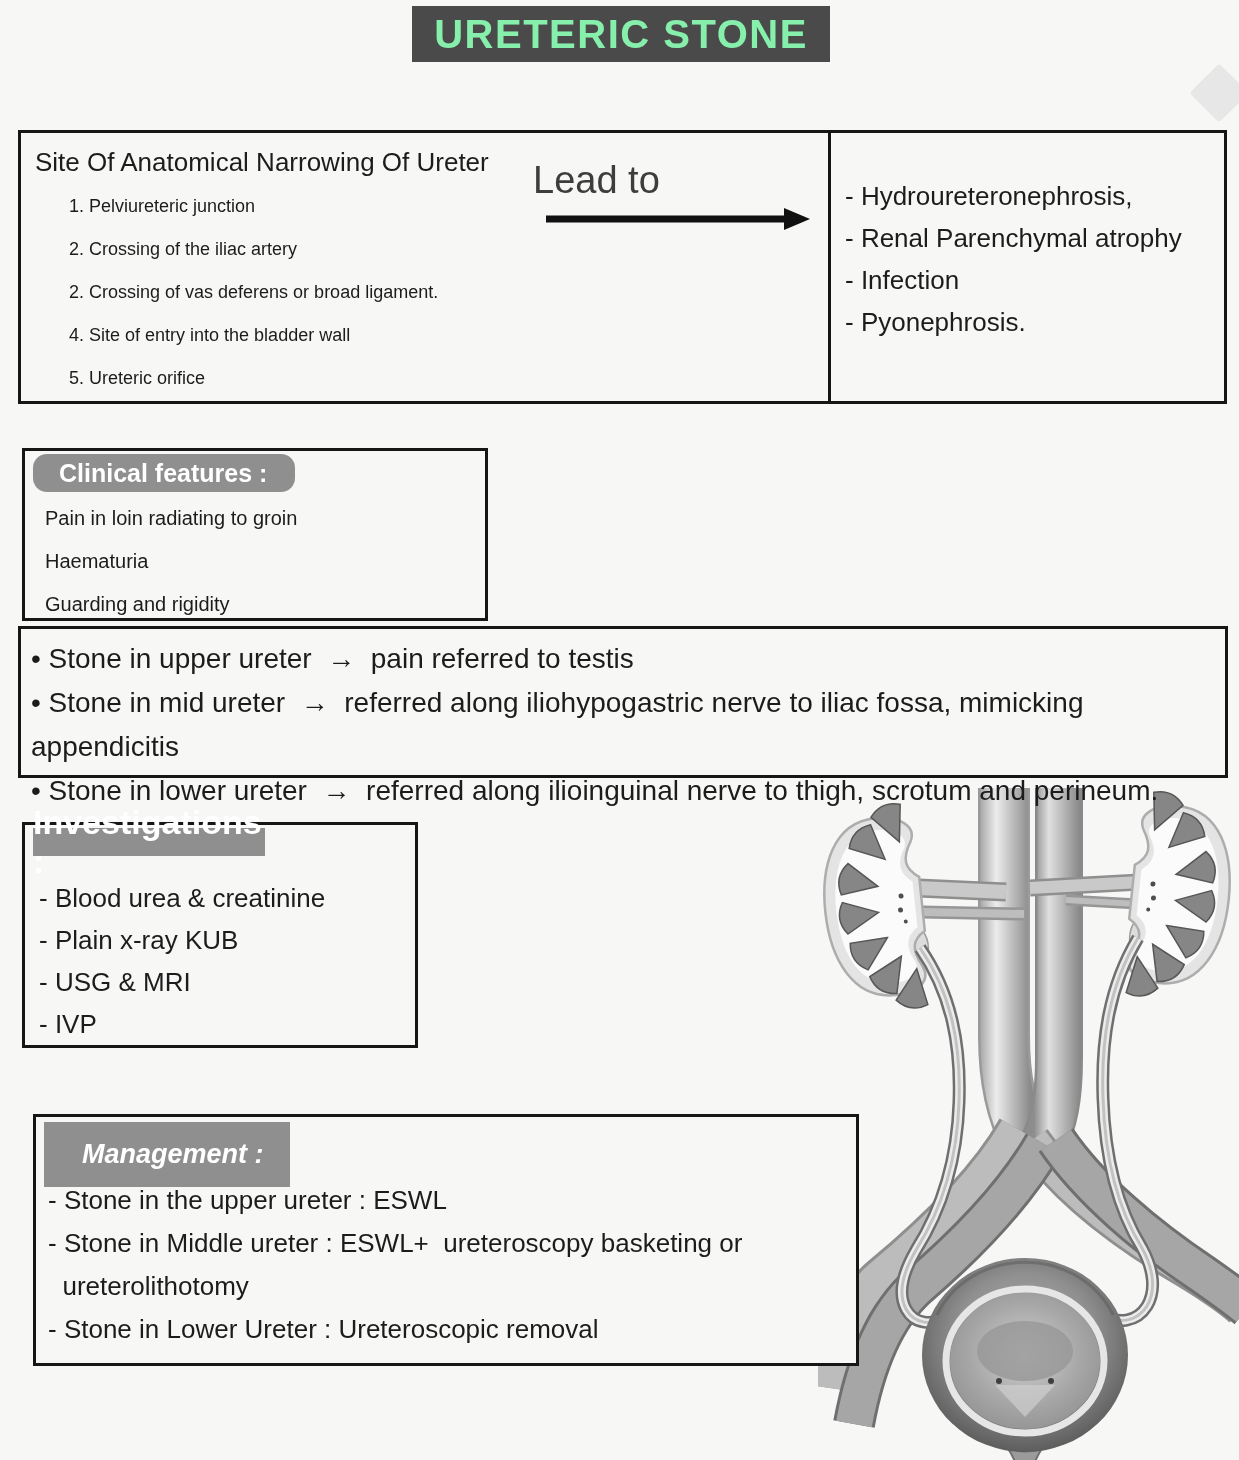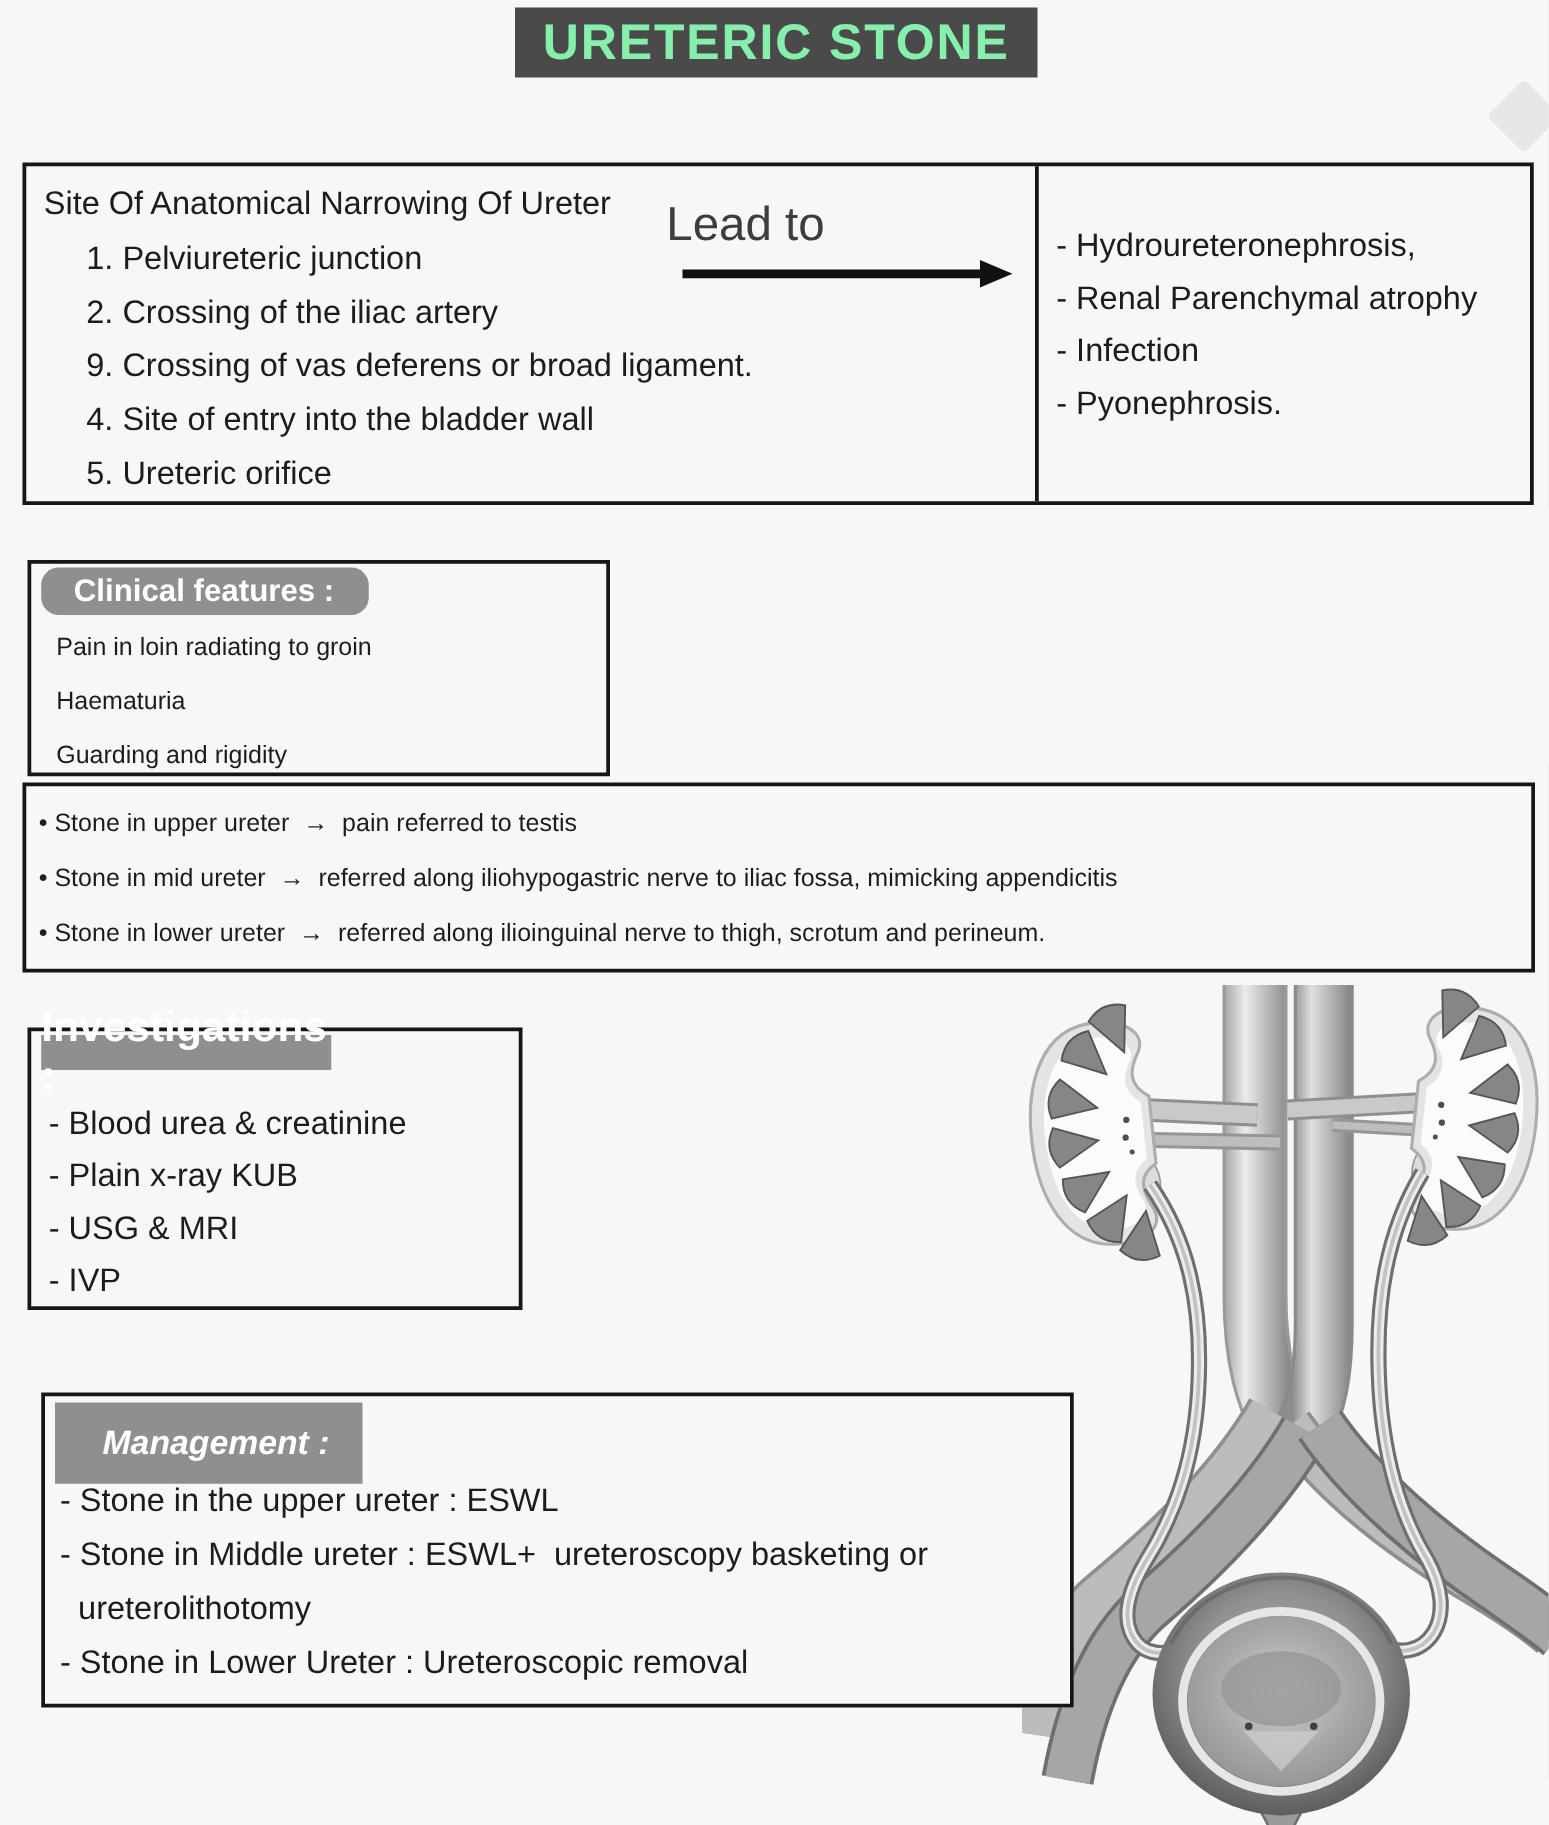--- a/index.html
+++ b/index.html
@@ -27,38 +27,38 @@
     position:absolute; border:3px solid var(--border,#161616);
     background:var(--page_bg,#f8f8f7); box-sizing:border-box; z-index:2;
   }
   .items { position:absolute; white-space:pre-wrap; }
   .items div { white-space:pre-wrap; }
 
   
   #narrowing-box { left:18px; top:130px; width:1209px; height:274px; }
   .nb-divider { position:absolute; left:807px; top:0; width:3px; height:100%; background:var(--border,#161616); }
   .nb-heading { position:absolute; left:14px; top:14px; font-size:26px; }
-  .nb-list { left:48px; top:52px; font-size:26px; line-height:43px; }
+  .nb-list { left:48px; top:52px; font-size:18px; line-height:43px; }
   .lead-to { position:absolute; left:512px; top:26px; width:290px; text-align:left; }
   .lead-text { font-size:38px; color:#3d3d3d; display:block; }
   .lead-arrow { display:block; margin:4px auto 0 auto; }
   .nb-right { left:824px; top:42px; font-size:26px; line-height:42px; }
 
   
   .chip {
     position:absolute; background:var(--chip_bg,#8f8f8f); color:#ffffff;
     font-weight:bold; display:flex; align-items:center; box-sizing:border-box;
   }
 
   #clinical-box { left:22px; top:448px; width:466px; height:173px; }
   #clinical-chip { left:8px; top:3px; width:262px; height:38px; font-size:25px; padding-left:26px;border-radius:14px; }
   #clinical-items { left:20px; top:46px; font-size:20px; line-height:43px; }
 
   #referred-box { left:18px; top:626px; width:1210px; height:152px; }
-  #referred-items { left:10px; top:8px; font-size:20px; line-height:44px; }
+  #referred-items { left:10px; top:8px; font-size:28px; line-height:44px; }
 
   #investigations-box { left:22px; top:822px; width:396px; height:226px; }
   #investigations-chip { left:8px; top:3px; width:232px; height:28px; font-size:34px; }
   #investigations-items { left:14px; top:52px; font-size:26px; line-height:42px; }
 
   #management-box { left:33px; top:1114px; width:826px; height:252px; }
   #management-chip { left:8px; top:5px; width:246px; height:65px; font-size:27px; padding-left:38px;font-style:italic; }
   #management-items { left:12px; top:62px; font-size:26px; line-height:43px; }
 
   .anatomy { position:absolute; left:818px; top:788px; width:421px; height:672px; z-index:1; }
@@ -175,21 +175,21 @@
       <ellipse rx="75" ry="68" cy="6" fill="url(#gInt)"></ellipse>
       <ellipse cx="0" cy="-4" rx="48" ry="30" fill="#979797" opacity="0.8"></ellipse>
       <path d="M-30,30 L30,30 L0,62 Z" fill="#cfcfcf" opacity="0.7"></path>
       <circle cx="-26" cy="26" r="3" fill="#3f3f3f"></circle>
       <circle cx="26" cy="26" r="3" fill="#3f3f3f"></circle>
     </g>
   </svg>
 
   <div class="box" id="narrowing-box">
     <div class="nb-heading">Site Of Anatomical Narrowing Of Ureter</div>
-    <div class="items nb-list"><div>1. Pelviureteric junction</div><div>2. Crossing of the iliac artery</div><div>9. Crossing of vas deferens or broad ligament.</div><div>4. Site of entry into the bladder wall</div><div>5. Ureteric orifice</div></div>
+    <div class="items nb-list"><div>1. Pelviureteric junction</div><div>2. Crossing of the iliac artery</div><div>2. Crossing of vas deferens or broad ligament.</div><div>4. Site of entry into the bladder wall</div><div>5. Ureteric orifice</div></div>
     <div class="lead-to">
       <span class="lead-text">Lead to</span>
       <svg class="lead-arrow" width="268" height="26" viewBox="0 0 268 26">
         <line x1="2" y1="13" x2="240" y2="13" stroke="#111" stroke-width="7"></line>
         <polygon points="240,2 266,13 240,24" fill="#111"></polygon>
       </svg>
     </div>
     <div class="nb-divider"></div>
     <div class="items nb-right"><div>- Hydroureteronephrosis,</div><div>- Renal Parenchymal atrophy</div><div>- Infection</div><div>- Pyonephrosis.</div></div>
   </div>

